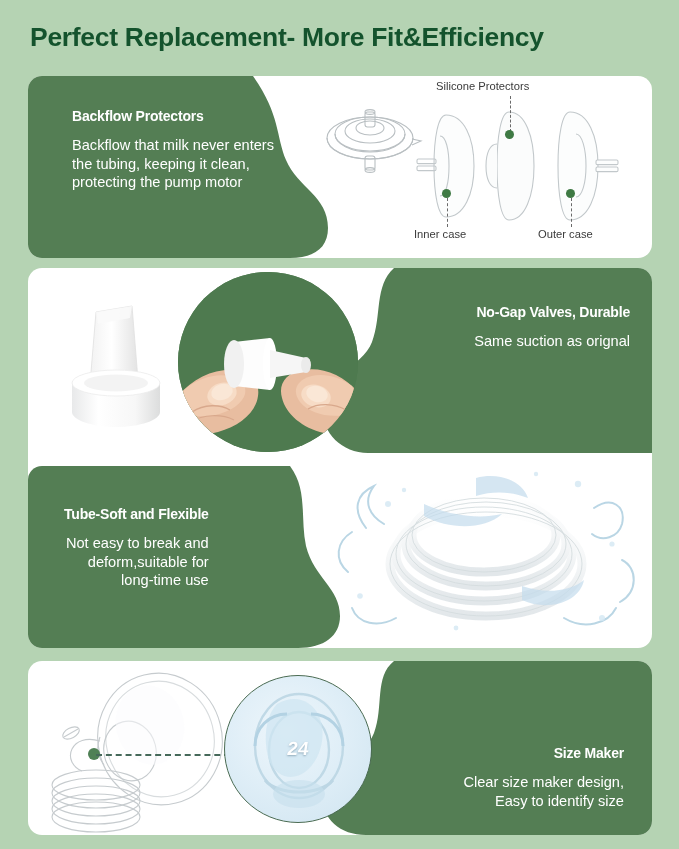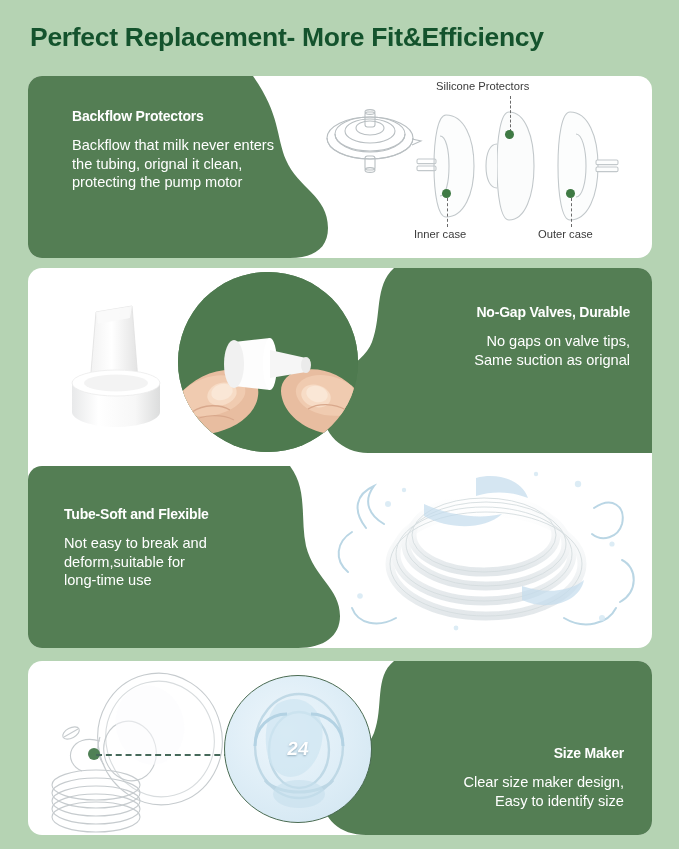--- a/index.html
+++ b/index.html
@@ -83,21 +83,21 @@
     letter-spacing: -0.2px;
     white-space: nowrap;
   }
   .panel-body {
     font-size: 14.6px;
     line-height: 1.28;
     margin-top: 12px;
   }
   .txt-1 { left: 44px; top: 32px; text-align: left; }
   .txt-2 { right: 22px; top: 36px; text-align: right; }
-  .txt-3 { left: 36px; top: 40px; text-align: left; }
+  .txt-3 { left: 36px; top: 40px; text-align: right; }
   .txt-4 { right: 28px; top: 53px; text-align: right; margin-top: 31px; }
 
   
   .art { position: absolute; z-index: 2; }
 
   
   #art-bfp { left: 296px; top: 0; width: 328px; height: 182px; }
 
   .callout-label {
     position: absolute;
@@ -239,21 +239,21 @@
     <span class="callout-dot" style="left:242px; top:113px;"></span>
     <span class="callout-line" style="left:247px; top:122px; height:29px;"></span>
     <span class="callout-label" style="left:214px; top:152px;">Outer case</span>
   </div>
 
   <div class="green-panel green-left blob-left-1"></div>
   <div class="panel-text txt-1">
     <div class="panel-heading">Backflow Protectors</div>
     <div class="panel-body">
       <div>Backflow that milk never enters</div>
-      <div>the tubing, orignal it clean,</div>
+      <div>the tubing, keeping it clean,</div>
       <div>protecting the pump motor</div>
     </div>
   </div>
 </div>
 
 <div class="card" id="card-2">
 
   <div class="art" id="art-valve-still">
     <svg width="150" height="160" viewBox="0 0 150 160">
       <defs>
@@ -313,21 +313,20 @@
         <path d="M92,78 L128,86 L128,100 L92,106 Z" fill="#f6f6f6"></path>
         <ellipse cx="128" cy="93" rx="5" ry="8" fill="#ebebeb"></ellipse>
       </g>
     </svg>
   </div>
 
   <div class="green-panel green-right blob-right-2"></div>
   <div class="panel-text txt-2">
     <div class="panel-heading">No-Gap Valves, Durable</div>
     <div class="panel-body">
-      <div>No gaps on valve tips,</div>
       <div>Same suction as orignal</div>
     </div>
   </div>
 </div>
 
 <div class="card" id="card-3">
 
   <div class="art" id="art-tube">
     <svg width="320" height="180" viewBox="0 0 320 180">
       <defs>

